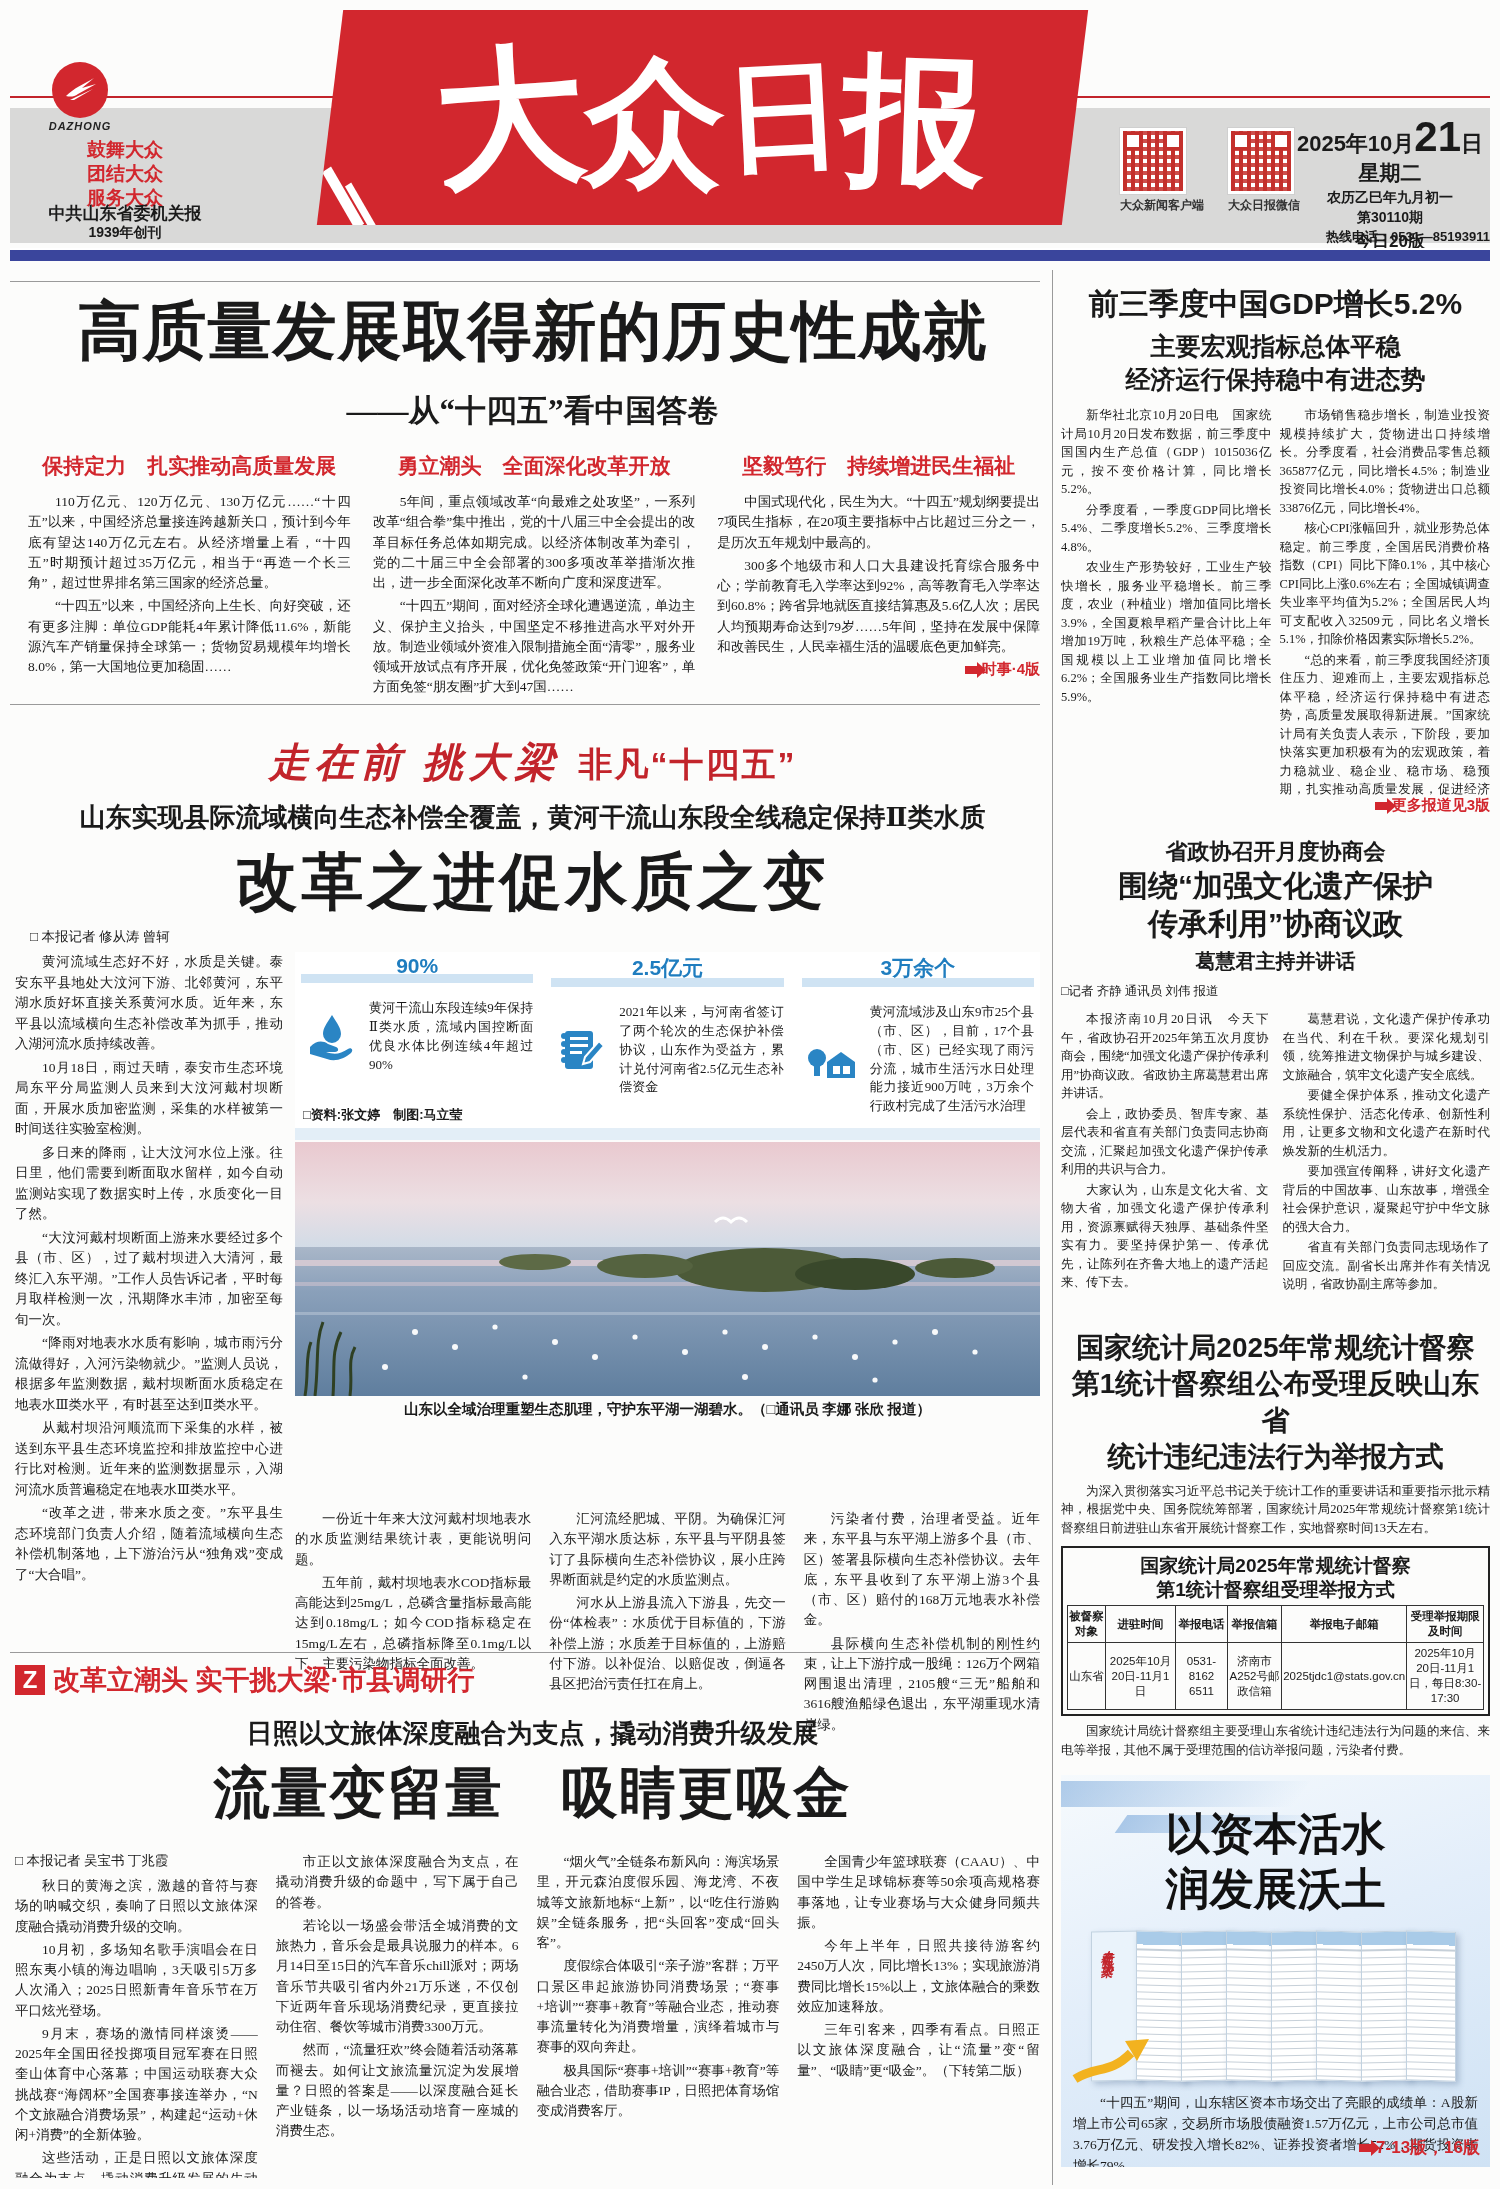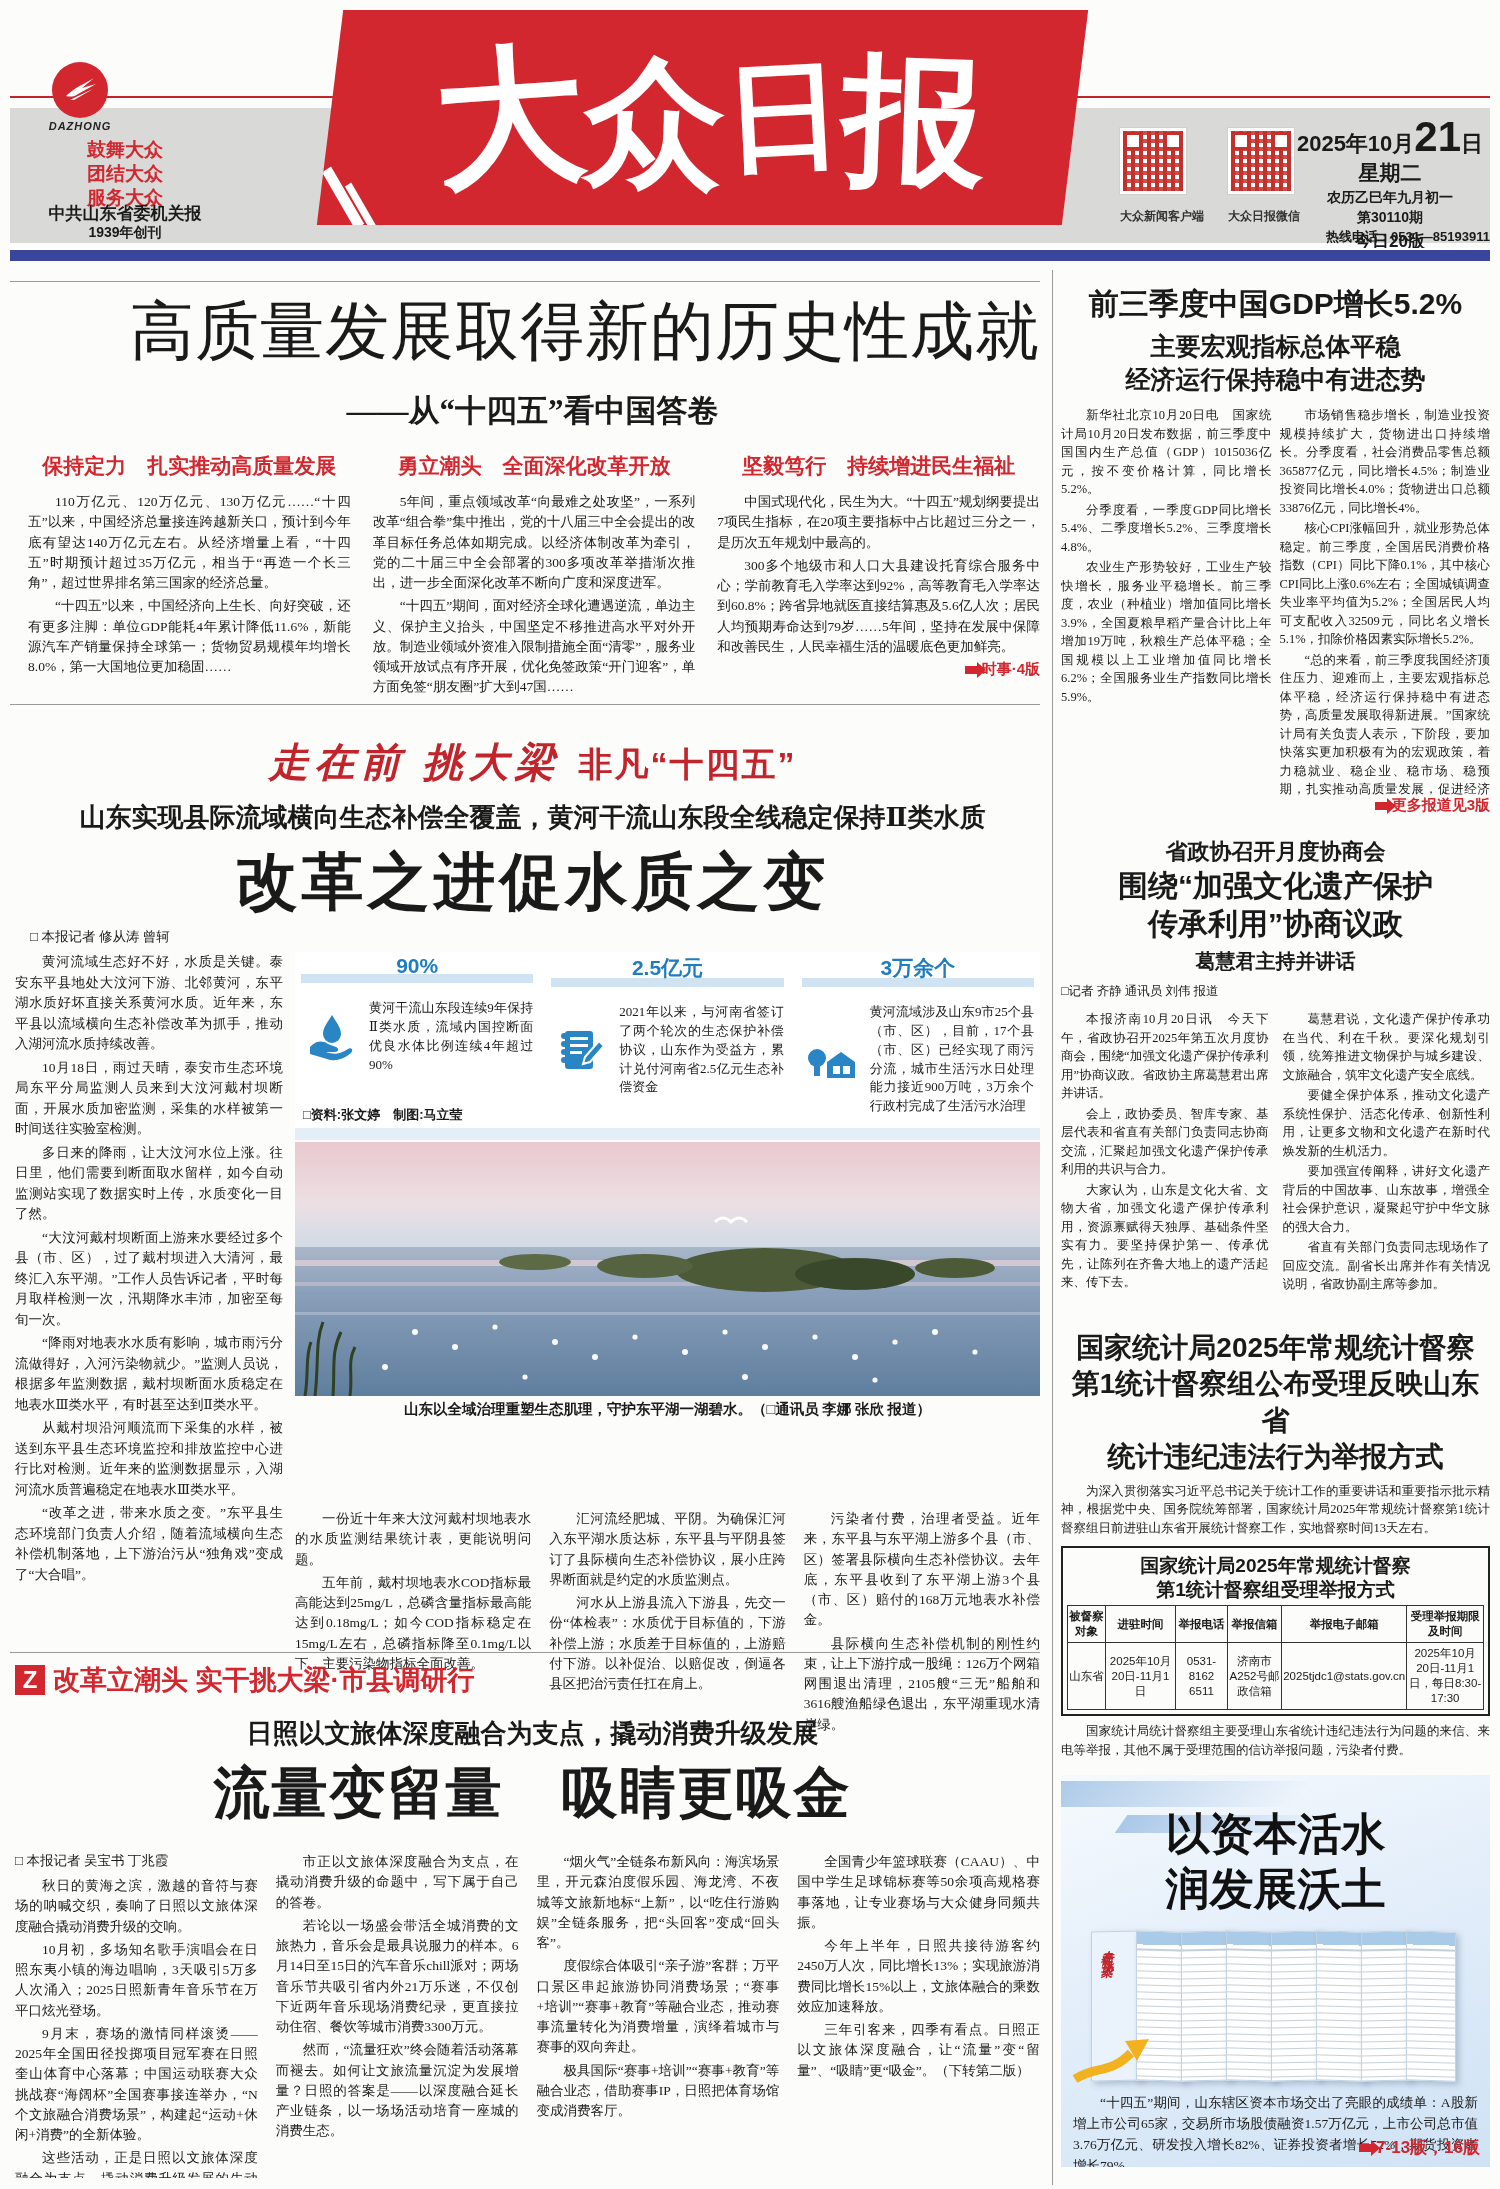--- a/index.html
+++ b/index.html
@@ -25,32 +25,32 @@
   .banner .stripe{position:absolute;background:#fff;transform:rotate(-35deg);}
   .title-chars{left:360px;top:18px;width:700px;height:200px;display:flex;align-items:center;
                justify-content:center;color:#fff;font-weight:900;}
   .title-chars span{display:inline-block;font-size:150px;line-height:1;}
   .qr{width:60px;height:60px;border:3px solid #fff;outline:1px solid #cfcfcf;position:relative;
       background:repeating-linear-gradient(0deg,rgba(196,48,44,.85) 0 4px,transparent 4px 8px),
                  repeating-linear-gradient(90deg,#c4302c 0 4px,#fff 4px 8px);}
   .qr::before,.qr::after{content:"";position:absolute;width:12px;height:12px;border:3px solid #c4302c;
       background:#fff;top:1px;}
   .qr::before{left:1px;} .qr::after{right:1px;}
-  .qr-label{font-size:12px;font-weight:700;color:#333;text-align:center;margin-top:14px;}
+  .qr-label{font-size:12px;font-weight:700;color:#333;text-align:center;margin-top:3px;}
   .dateblock{left:1290px;top:118px;width:200px;text-align:center;}
   .date-main{font-weight:900;font-size:22px;}
   .date-main b{font-size:42px;line-height:.9;}
   .weekday{font-weight:900;font-size:21px;margin-top:0px;}
   .lunar,.issue{font-size:14px;font-weight:700;margin-top:2px;}
   .pages{font-size:17px;font-weight:900;margin-top:3px;}
   .hotline{left:1200px;top:228px;width:290px;font-size:13px;font-weight:900;text-align:right;}
   .bluebar{left:10px;top:248px;width:1480px;height:11px;background:#3a459c;border-top:2px solid #fff;}
   
   .topline{left:10px;top:281px;width:1030px;}
-  .ts-head{left:25px;top:296px;width:1015px;text-align:right;font-weight:400;font-size:64px;
+  .ts-head{left:25px;top:296px;width:1015px;text-align:center;font-weight:700;font-size:64px;
            letter-spacing:1px;line-height:1.1;}
   .ts-sub{left:25px;top:390px;width:1015px;text-align:center;font-size:31px;font-weight:700;}
   .ts-cols{left:28px;top:452px;width:1012px;display:flex;gap:22px;}
   .ts-col{flex:1;overflow:hidden;height:245px;}
   .kicker{color:#d2272e;font-weight:900;font-size:21px;text-align:center;margin:0 0 12px;
           font-family:"Liberation Sans",sans-serif;}
   .ts-col .para{font-size:13.5px;line-height:1.5;}
   .redlink{color:#d2272e;font-weight:900;font-size:15px;font-family:"Liberation Sans",sans-serif;
            display:flex;align-items:center;justify-content:flex-end;gap:5px;}
   .rarrow{display:inline-block;width:12px;height:8px;background:#d2272e;position:relative;}

